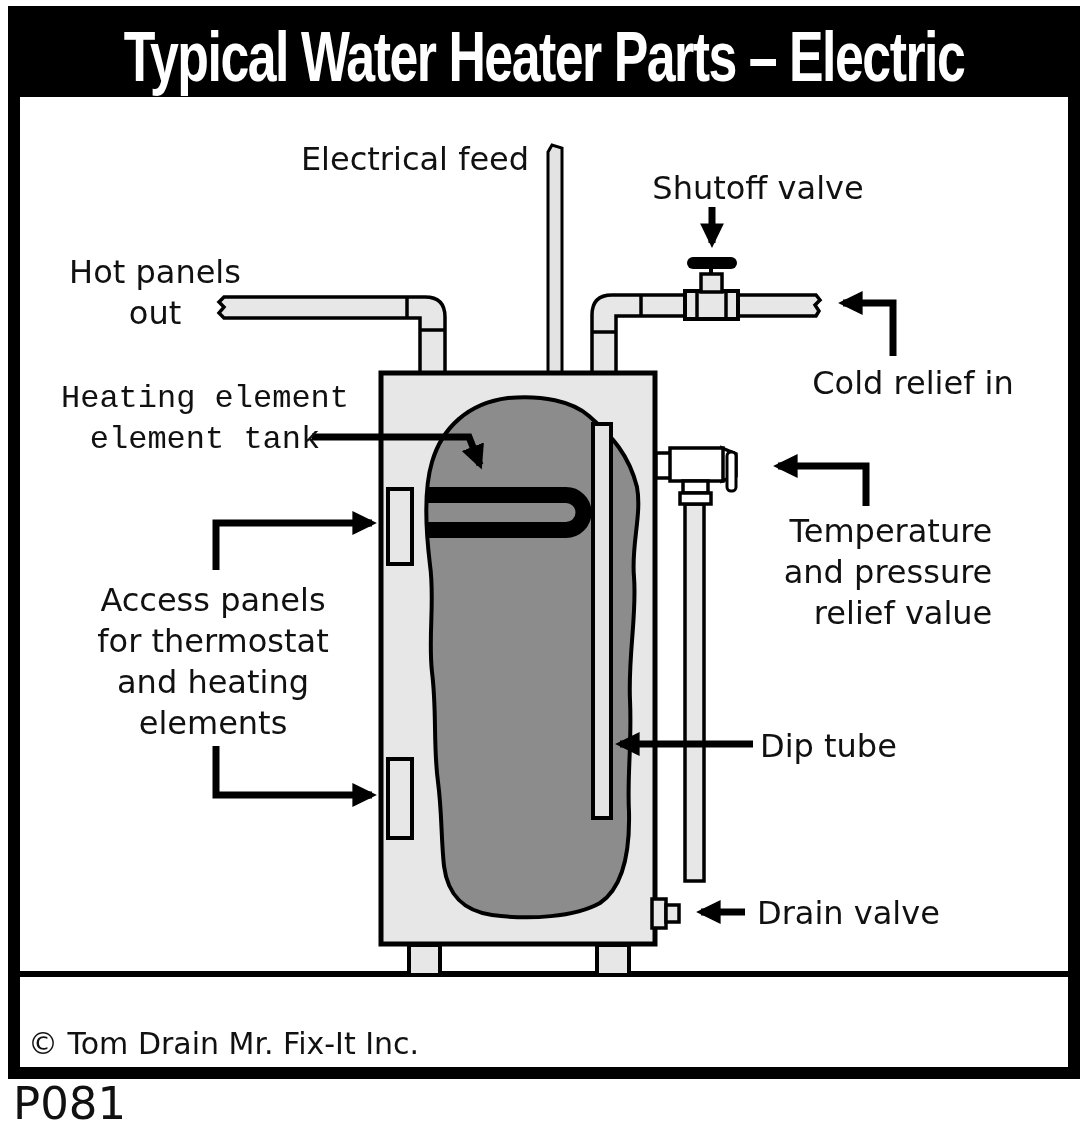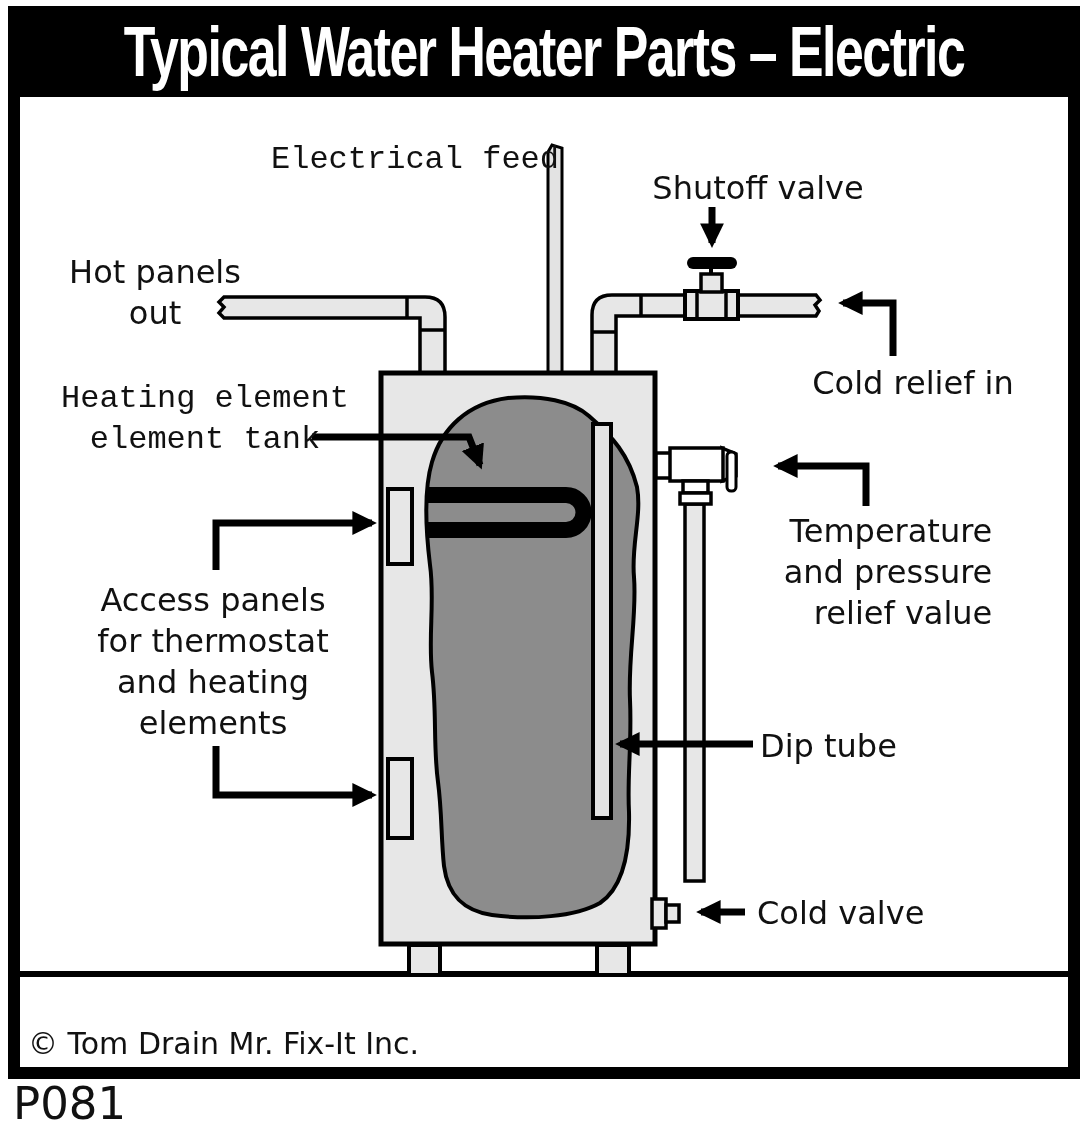--- a/index.html
+++ b/index.html
@@ -1,21 +1,21 @@
 <!DOCTYPE html>
 <html><head>
 <meta charset="utf-8">
 <style>
   html,body{margin:0;padding:0;background:#fff;}
   #page{position:relative;width:1081px;height:1124px;background:#fff;overflow:hidden;
         font-family:"DejaVu Sans",sans-serif;color:#111;}
   .abs{position:absolute;}
   .frame-part{background:#000;}
   .title-bar{left:8px;top:6px;width:1072px;height:91px;background:#000;
-             display:flex;align-items:center;justify-content:center;}
+             display:flex;align-items:flex-end;justify-content:center;}
   .title-text{color:#fff;font-family:"Liberation Sans",sans-serif;font-weight:bold;
               font-size:70px;letter-spacing:-2px;white-space:nowrap;
               transform:scaleX(0.74);transform-origin:center;}
   .lbl{position:absolute;font-size:32px;line-height:41px;text-align:center;
        white-space:nowrap;color:#111;}
   .lbl.centerx{transform:translateX(-50%);}
   .lbl.leftal{text-align:right;}
   .copyright{position:absolute;left:28px;top:1026px;font-size:30px;white-space:nowrap;}
   .diagram-code{position:absolute;left:13px;top:1077px;font-size:45px;white-space:nowrap;}
   svg{position:absolute;left:0;top:0;}
@@ -105,21 +105,21 @@
     <polyline points="712,207 712,243" fill="none" stroke="#000" stroke-width="7" marker-end="url(#ah)"></polyline>
     <polyline points="893,356 893,303 843,303" fill="none" stroke="#000" stroke-width="7" marker-end="url(#ah)"></polyline>
     <polyline points="312,437 469,437 480,465" fill="none" stroke="#000" stroke-width="7" marker-end="url(#ah)"></polyline>
     <polyline points="216,570 216,523 372,523" fill="none" stroke="#000" stroke-width="7" marker-end="url(#ah)"></polyline>
     <polyline points="216,746 216,795 372,795" fill="none" stroke="#000" stroke-width="7" marker-end="url(#ah)"></polyline>
     <polyline points="866,506 866,466 778,466" fill="none" stroke="#000" stroke-width="7" marker-end="url(#ah)"></polyline>
     <polyline points="753,744 620,744" fill="none" stroke="#000" stroke-width="7" marker-end="url(#ah)"></polyline>
     <polyline points="745,912 701,912" fill="none" stroke="#000" stroke-width="7" marker-end="url(#ah)"></polyline>
   </svg>
 
-  <div class="lbl centerx" style="left:415px;top:139px;font-family:Liberation Mono, monospace;">
+  <div class="lbl centerx" style="left:415px;top:139px;">
     <span>Electrical feed</span>
   </div>
 
   <div class="lbl centerx" style="left:758px;top:168px;">
     <span>Shutoff valve</span>
   </div>
 
   <div class="lbl centerx" style="left:155px;top:252px;">
     <div>Hot panels</div>
     <div>out</div>
@@ -145,19 +145,19 @@
     <div>Temperature</div>
     <div>and pressure</div>
     <div>relief value</div>
   </div>
 
   <div class="lbl leftal" style="left:760px;top:726px;">
     <span>Dip tube</span>
   </div>
 
   <div class="lbl leftal" style="left:757px;top:893px;">
-    <span>Cold valve</span>
+    <span>Drain valve</span>
   </div>
 
   <div class="copyright">© Tom Drain Mr. Fix-It Inc.</div>
   <div class="diagram-code">P081</div>
 
 </div>
 
 </body></html>

